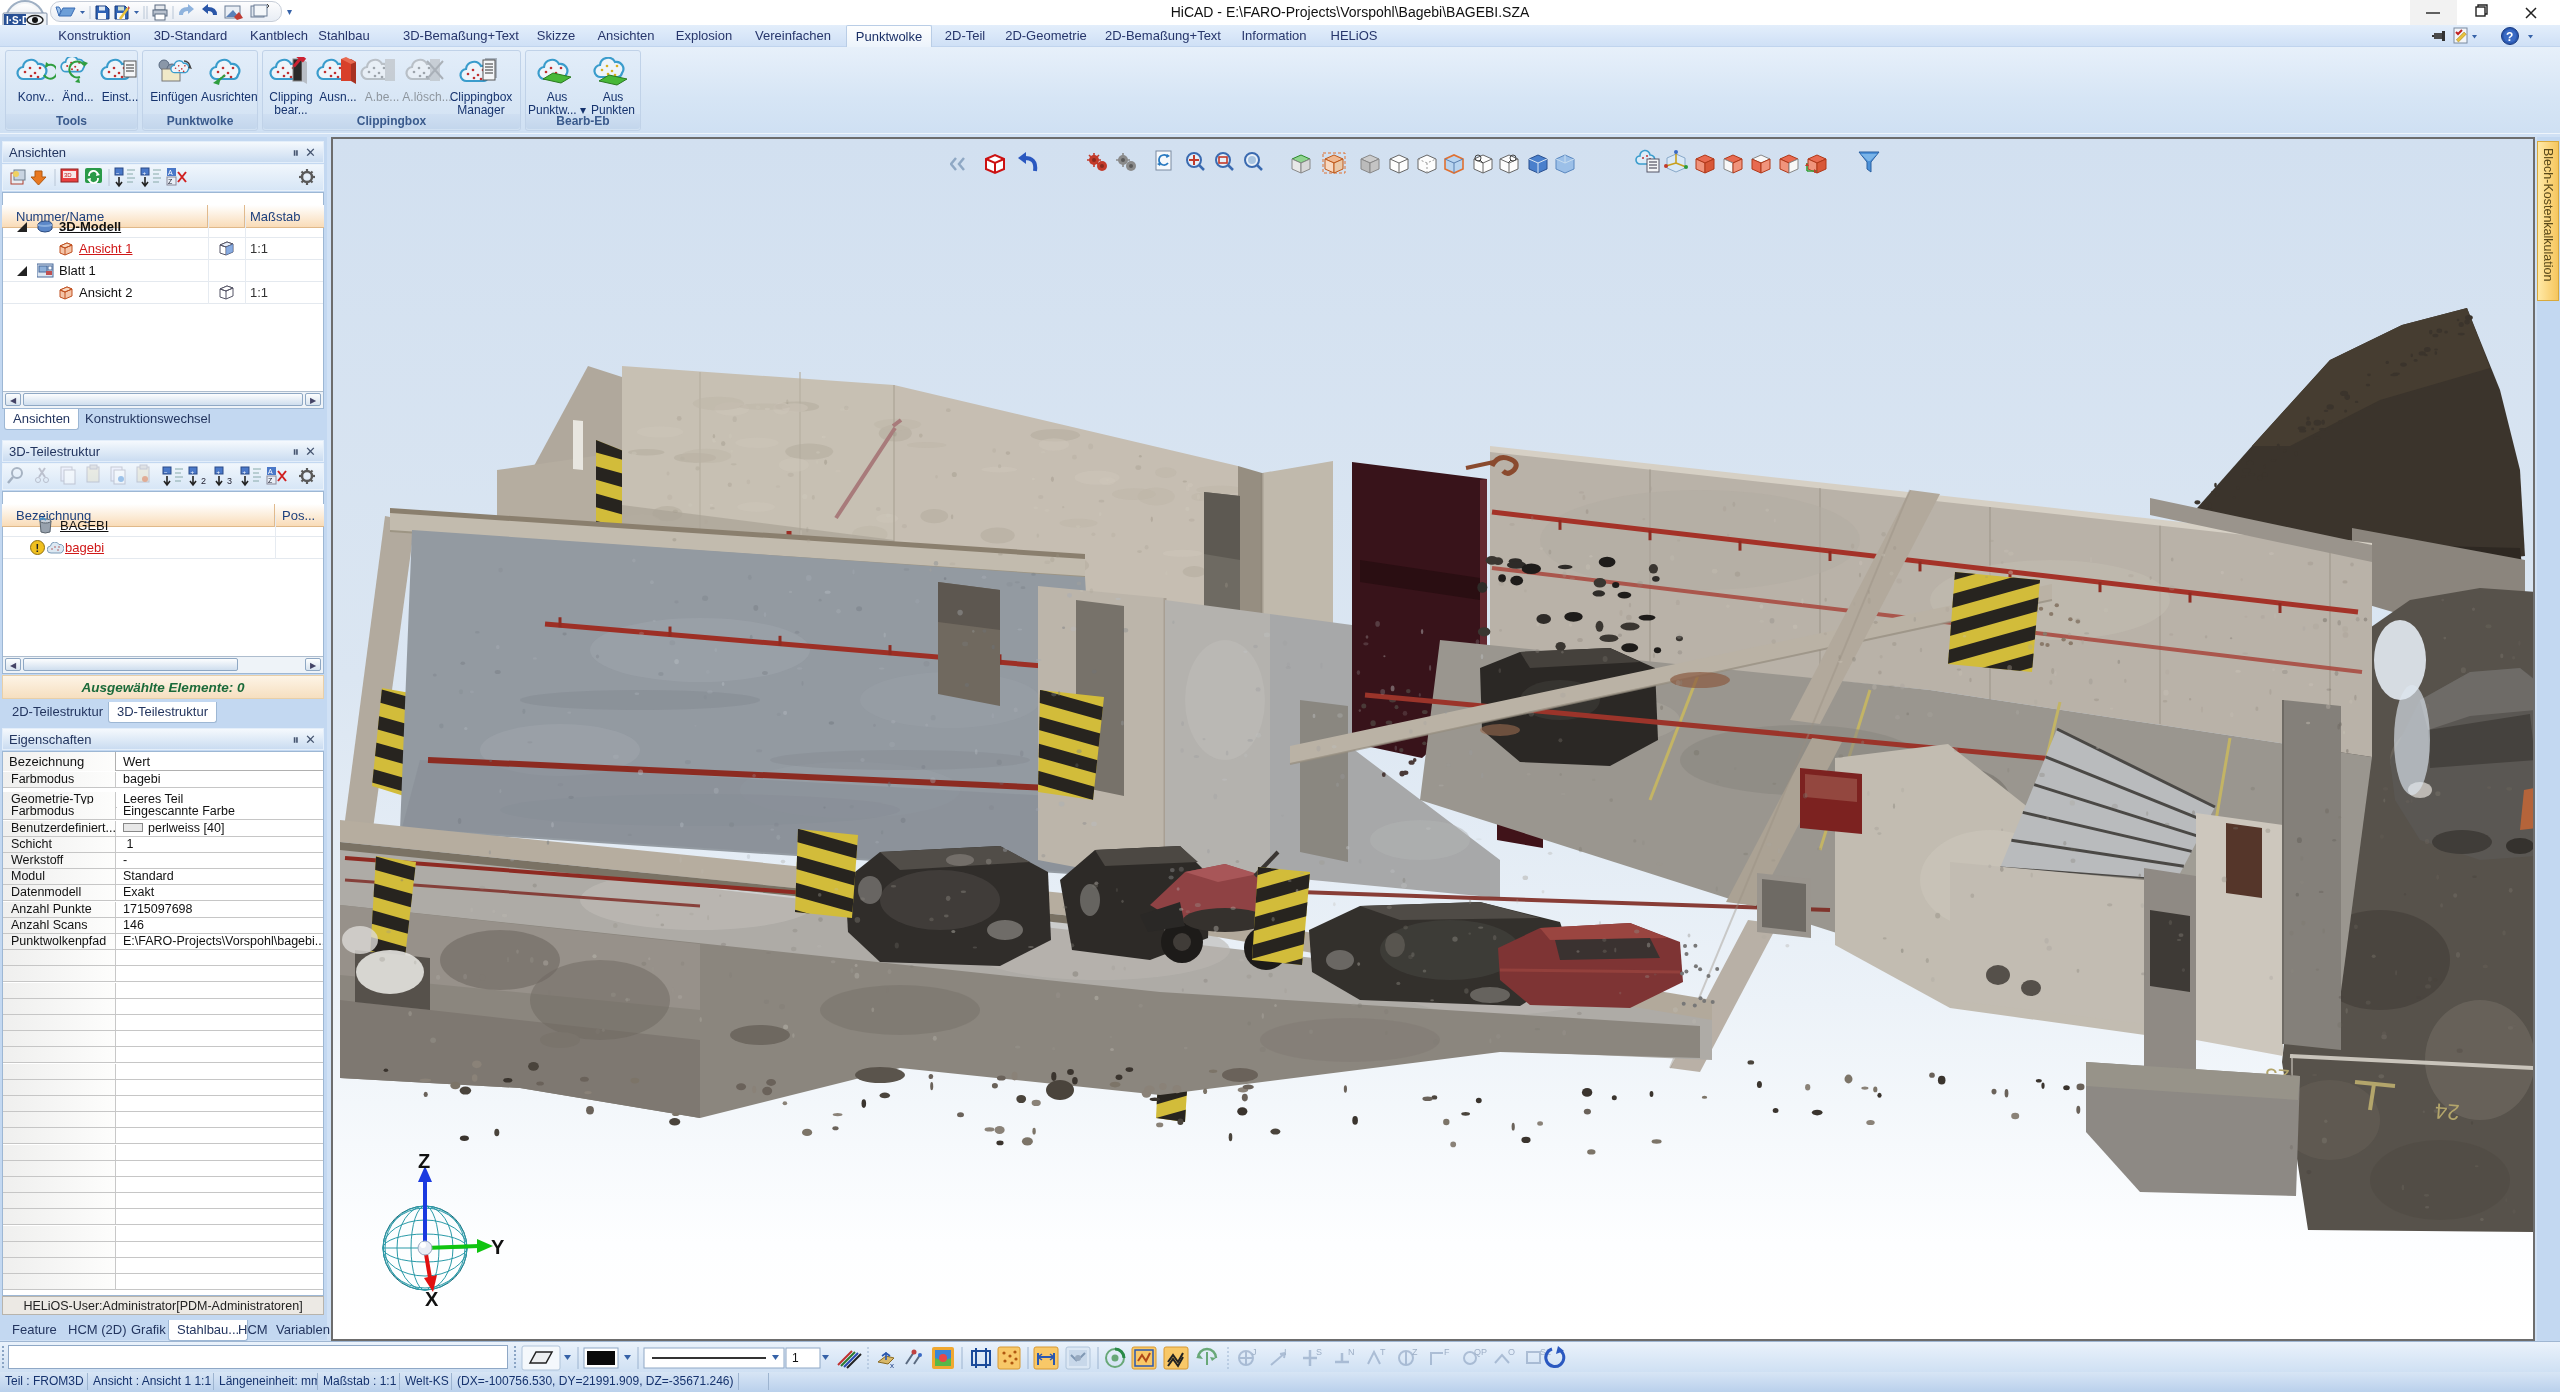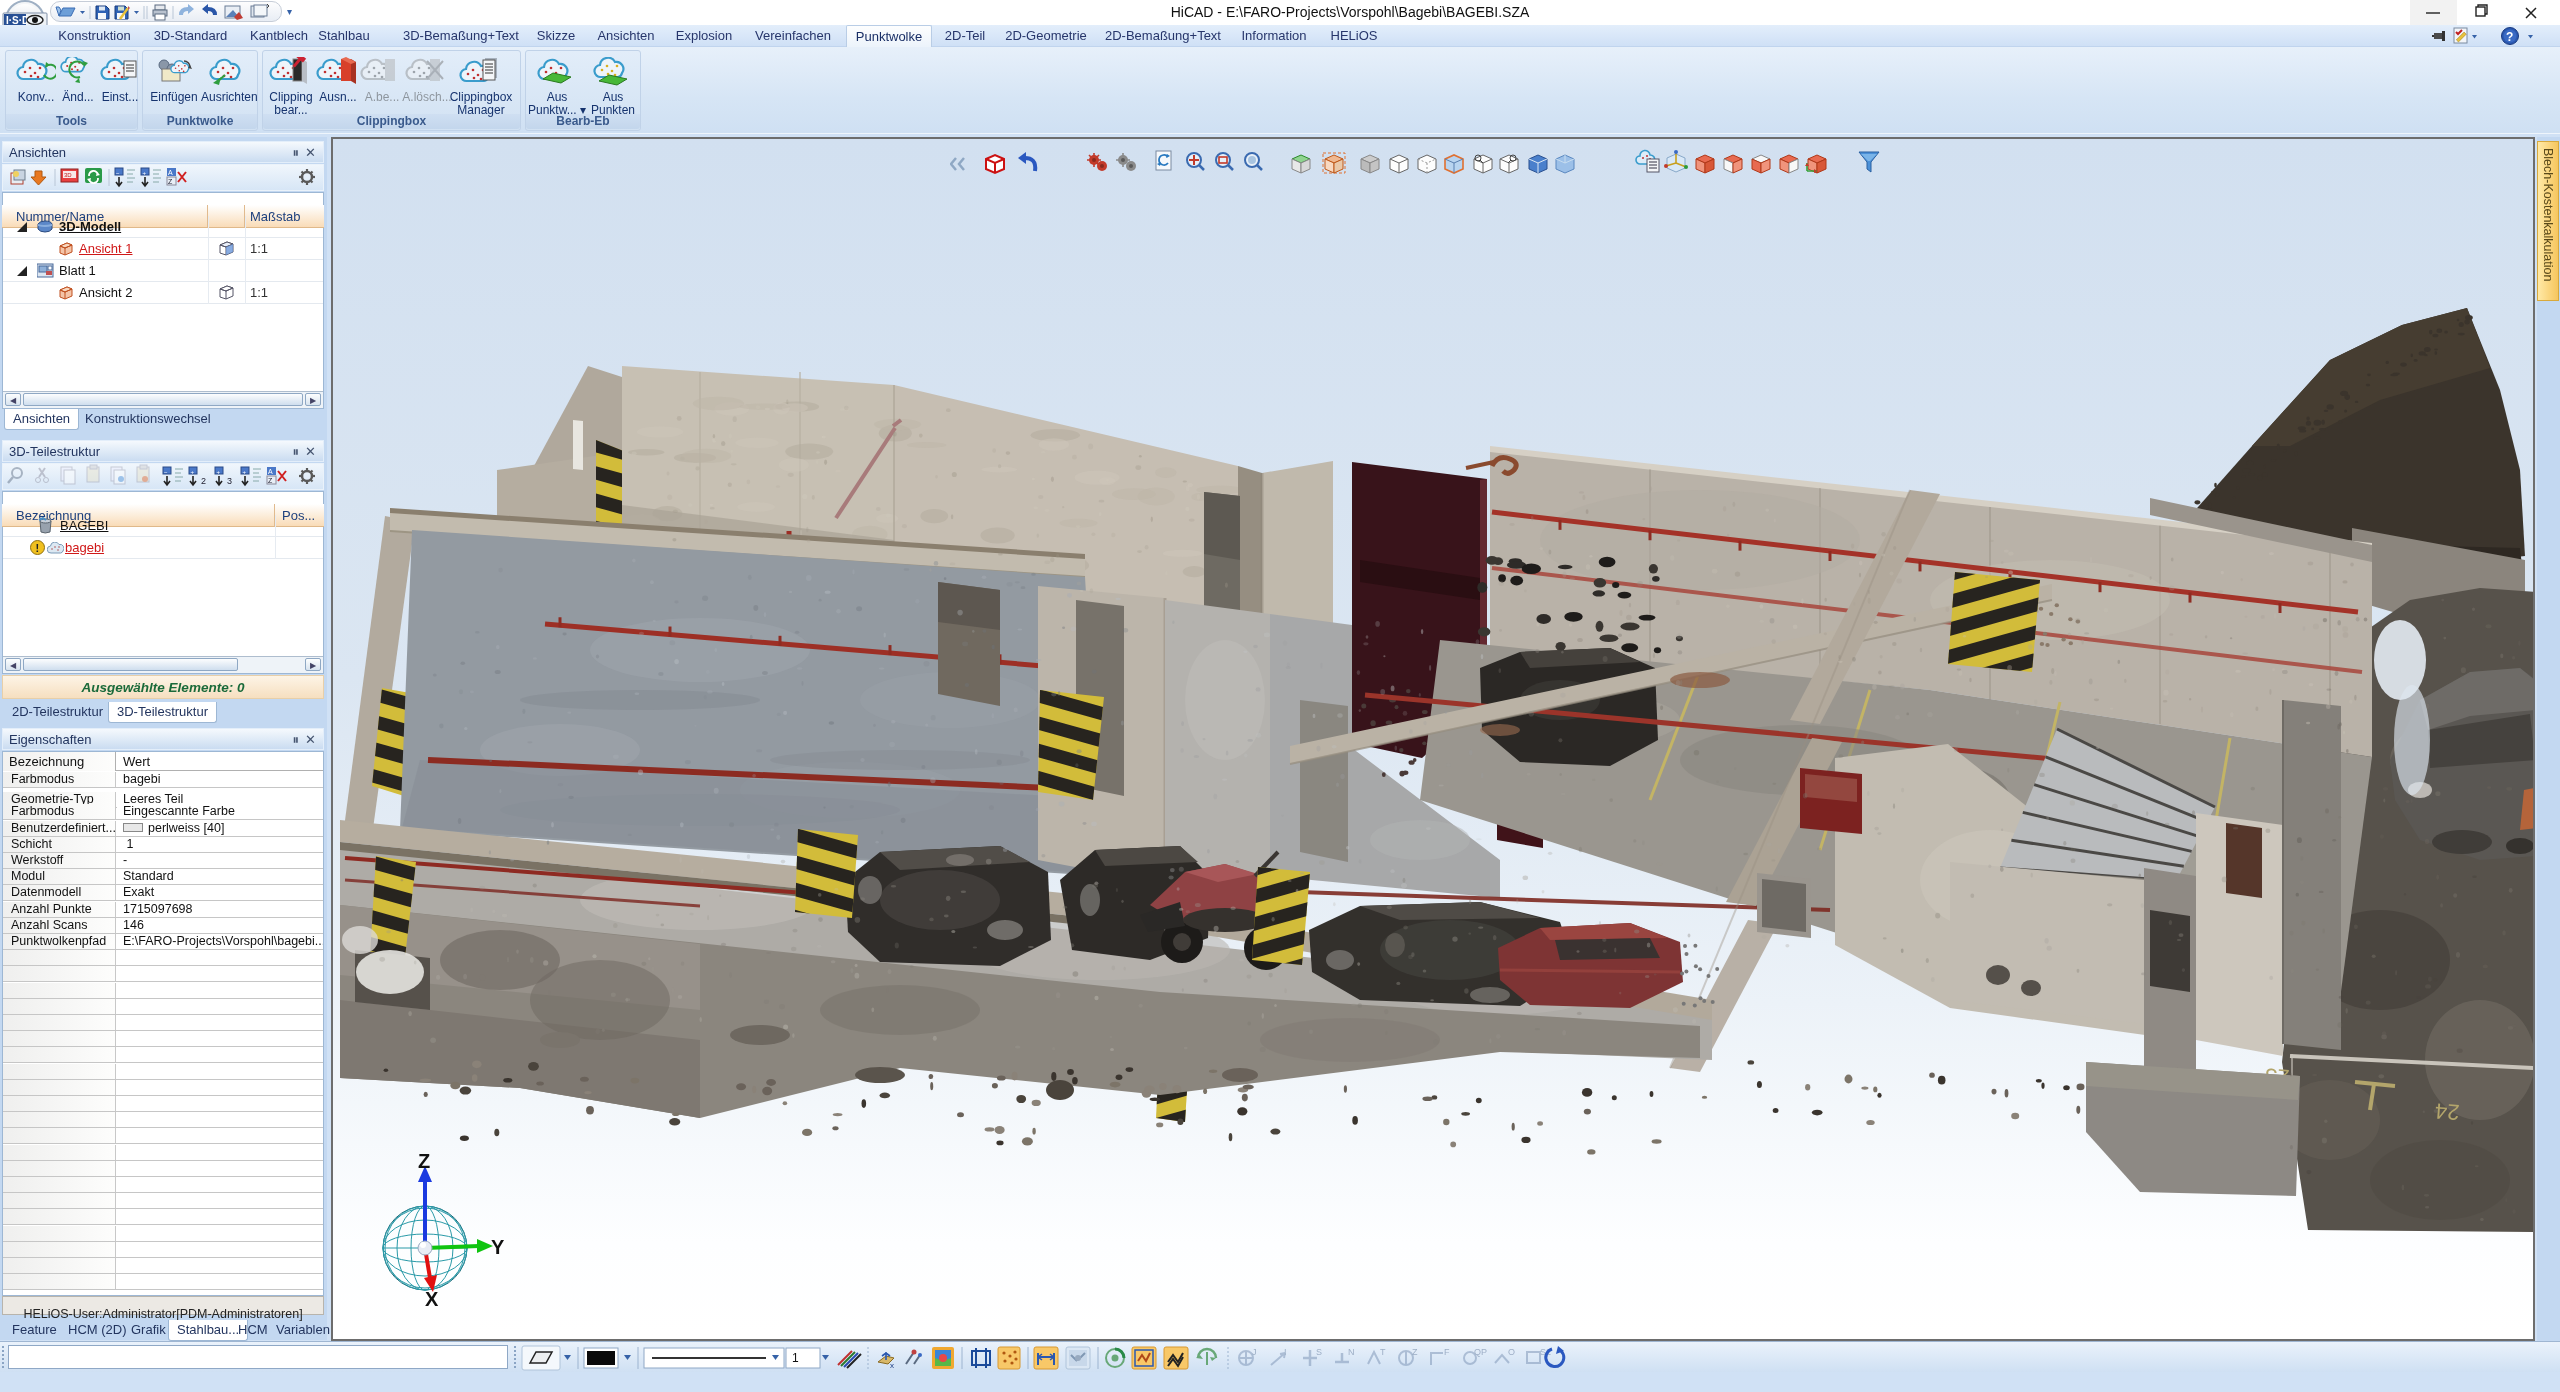--- a/index.html
+++ b/index.html
@@ -677,21 +677,21 @@
 <div class="prow" style="top:486px">
             <span class="k"></span>
             <span class="v"></span>
           </div>
 <div class="prow" style="top:502px">
             <span class="k"></span>
             <span class="v"></span>
           </div>
         </div>
     </div>
-    <div style="position:absolute;left:2px;top:1159px;width:322px;height:19px;background:#ece9e4;border:1px solid #b8b4ac;text-align:center;font-size:12.5px;color:#222;padding-top:10px">HELiOS-User:Administrator[PDM-Administratoren]</div>
+    <div style="position:absolute;left:2px;top:1159px;width:322px;height:19px;background:#ece9e4;border:1px solid #b8b4ac;text-align:center;font-size:12.5px;color:#222;padding-top:2px">HELiOS-User:Administrator[PDM-Administratoren]</div>
     <div class="dtab" style="left:4px;top:1183px">Feature</div>
     <div class="dtab" style="left:60px;top:1183px">HCM (2D)</div>
     <div class="dtab" style="left:123px;top:1183px">Grafik</div>
     <div class="dtab active" style="left:168px;top:1183px">Stahlbau...</div>
     <div class="dtab" style="left:230px;top:1183px">HCM</div>
     <div class="dtab" style="left:268px;top:1183px">Variablen</div>
   </div>
   <div id="vpframe">
       <div id="viewport">
   <svg id="scene" width="2200" height="1200" viewBox="333 139 2200 1200" style="position:absolute;left:0;top:0">
@@ -2405,13 +2405,22 @@
             <rect x="3" y="5" width="13" height="11" fill="none" stroke="#7a92b4" stroke-width="2"></rect>
             <text x="16" y="8" font-size="9" fill="#5a7294">S2</text>
           </g>
       </g>
     </svg>
     <svg style="position:absolute;left:1538px;top:2px" width="40" height="28" viewBox="0 0 40 28">
       <path d="M14 5 a9 9 0 1 0 9 2" fill="none" stroke="#2a58c0" stroke-width="3"></path>
       <path d="M20 2 l6 5 l-8 3 z" fill="#2a58c0"></path>
     </svg>
   </div>
+  <div id="statusbar">
+    <div class="sseg" style="left:0px;width:88px">Teil : FROM3D</div>
+    <div class="sseg" style="left:88px;width:126px">Ansicht : Ansicht 1 1:1</div>
+    <div class="sseg" style="left:214px;width:104px">Längeneinheit: mm</div>
+    <div class="sseg" style="left:318px;width:82px">Maßstab : 1:1</div>
+    <div class="sseg" style="left:400px;width:52px">Welt-KS</div>
+    <div class="sseg" style="left:452px">(DX=-100756.530, DY=21991.909, DZ=-35671.246)</div>
+    <div class="sseg" style="left:755px;width:14px"></div>
+  </div>
 </div>
 
 </body></html>

